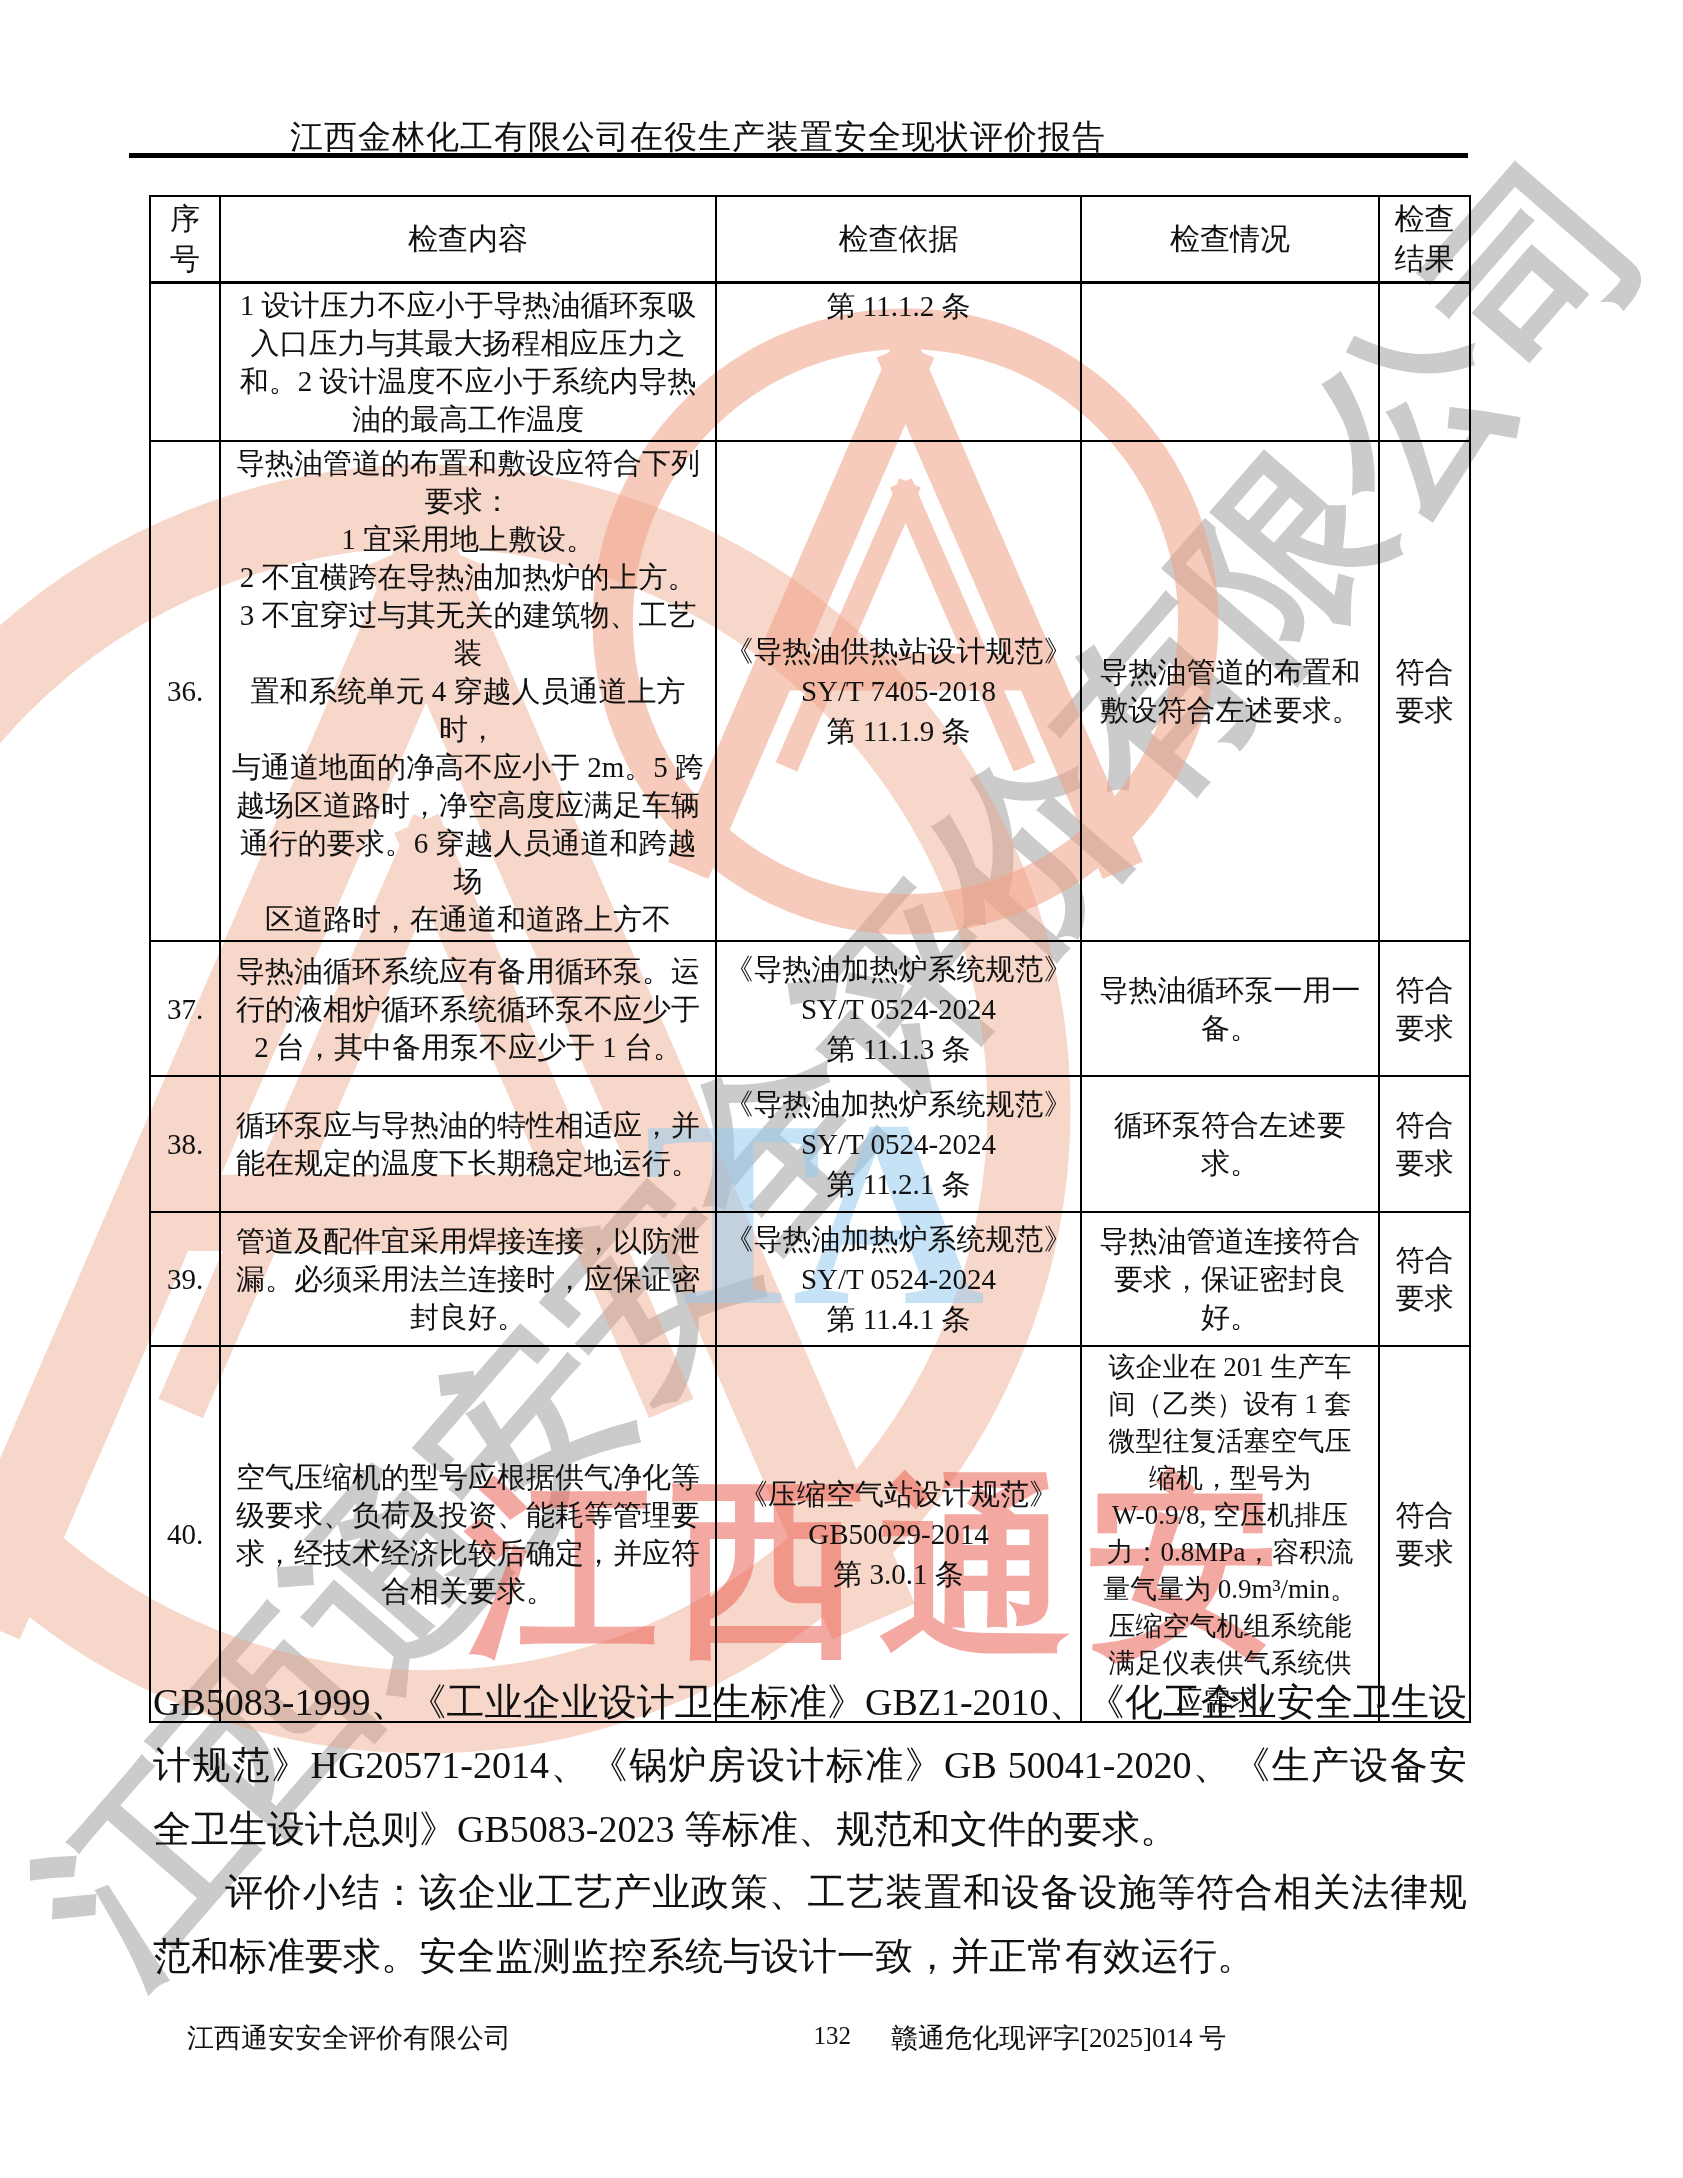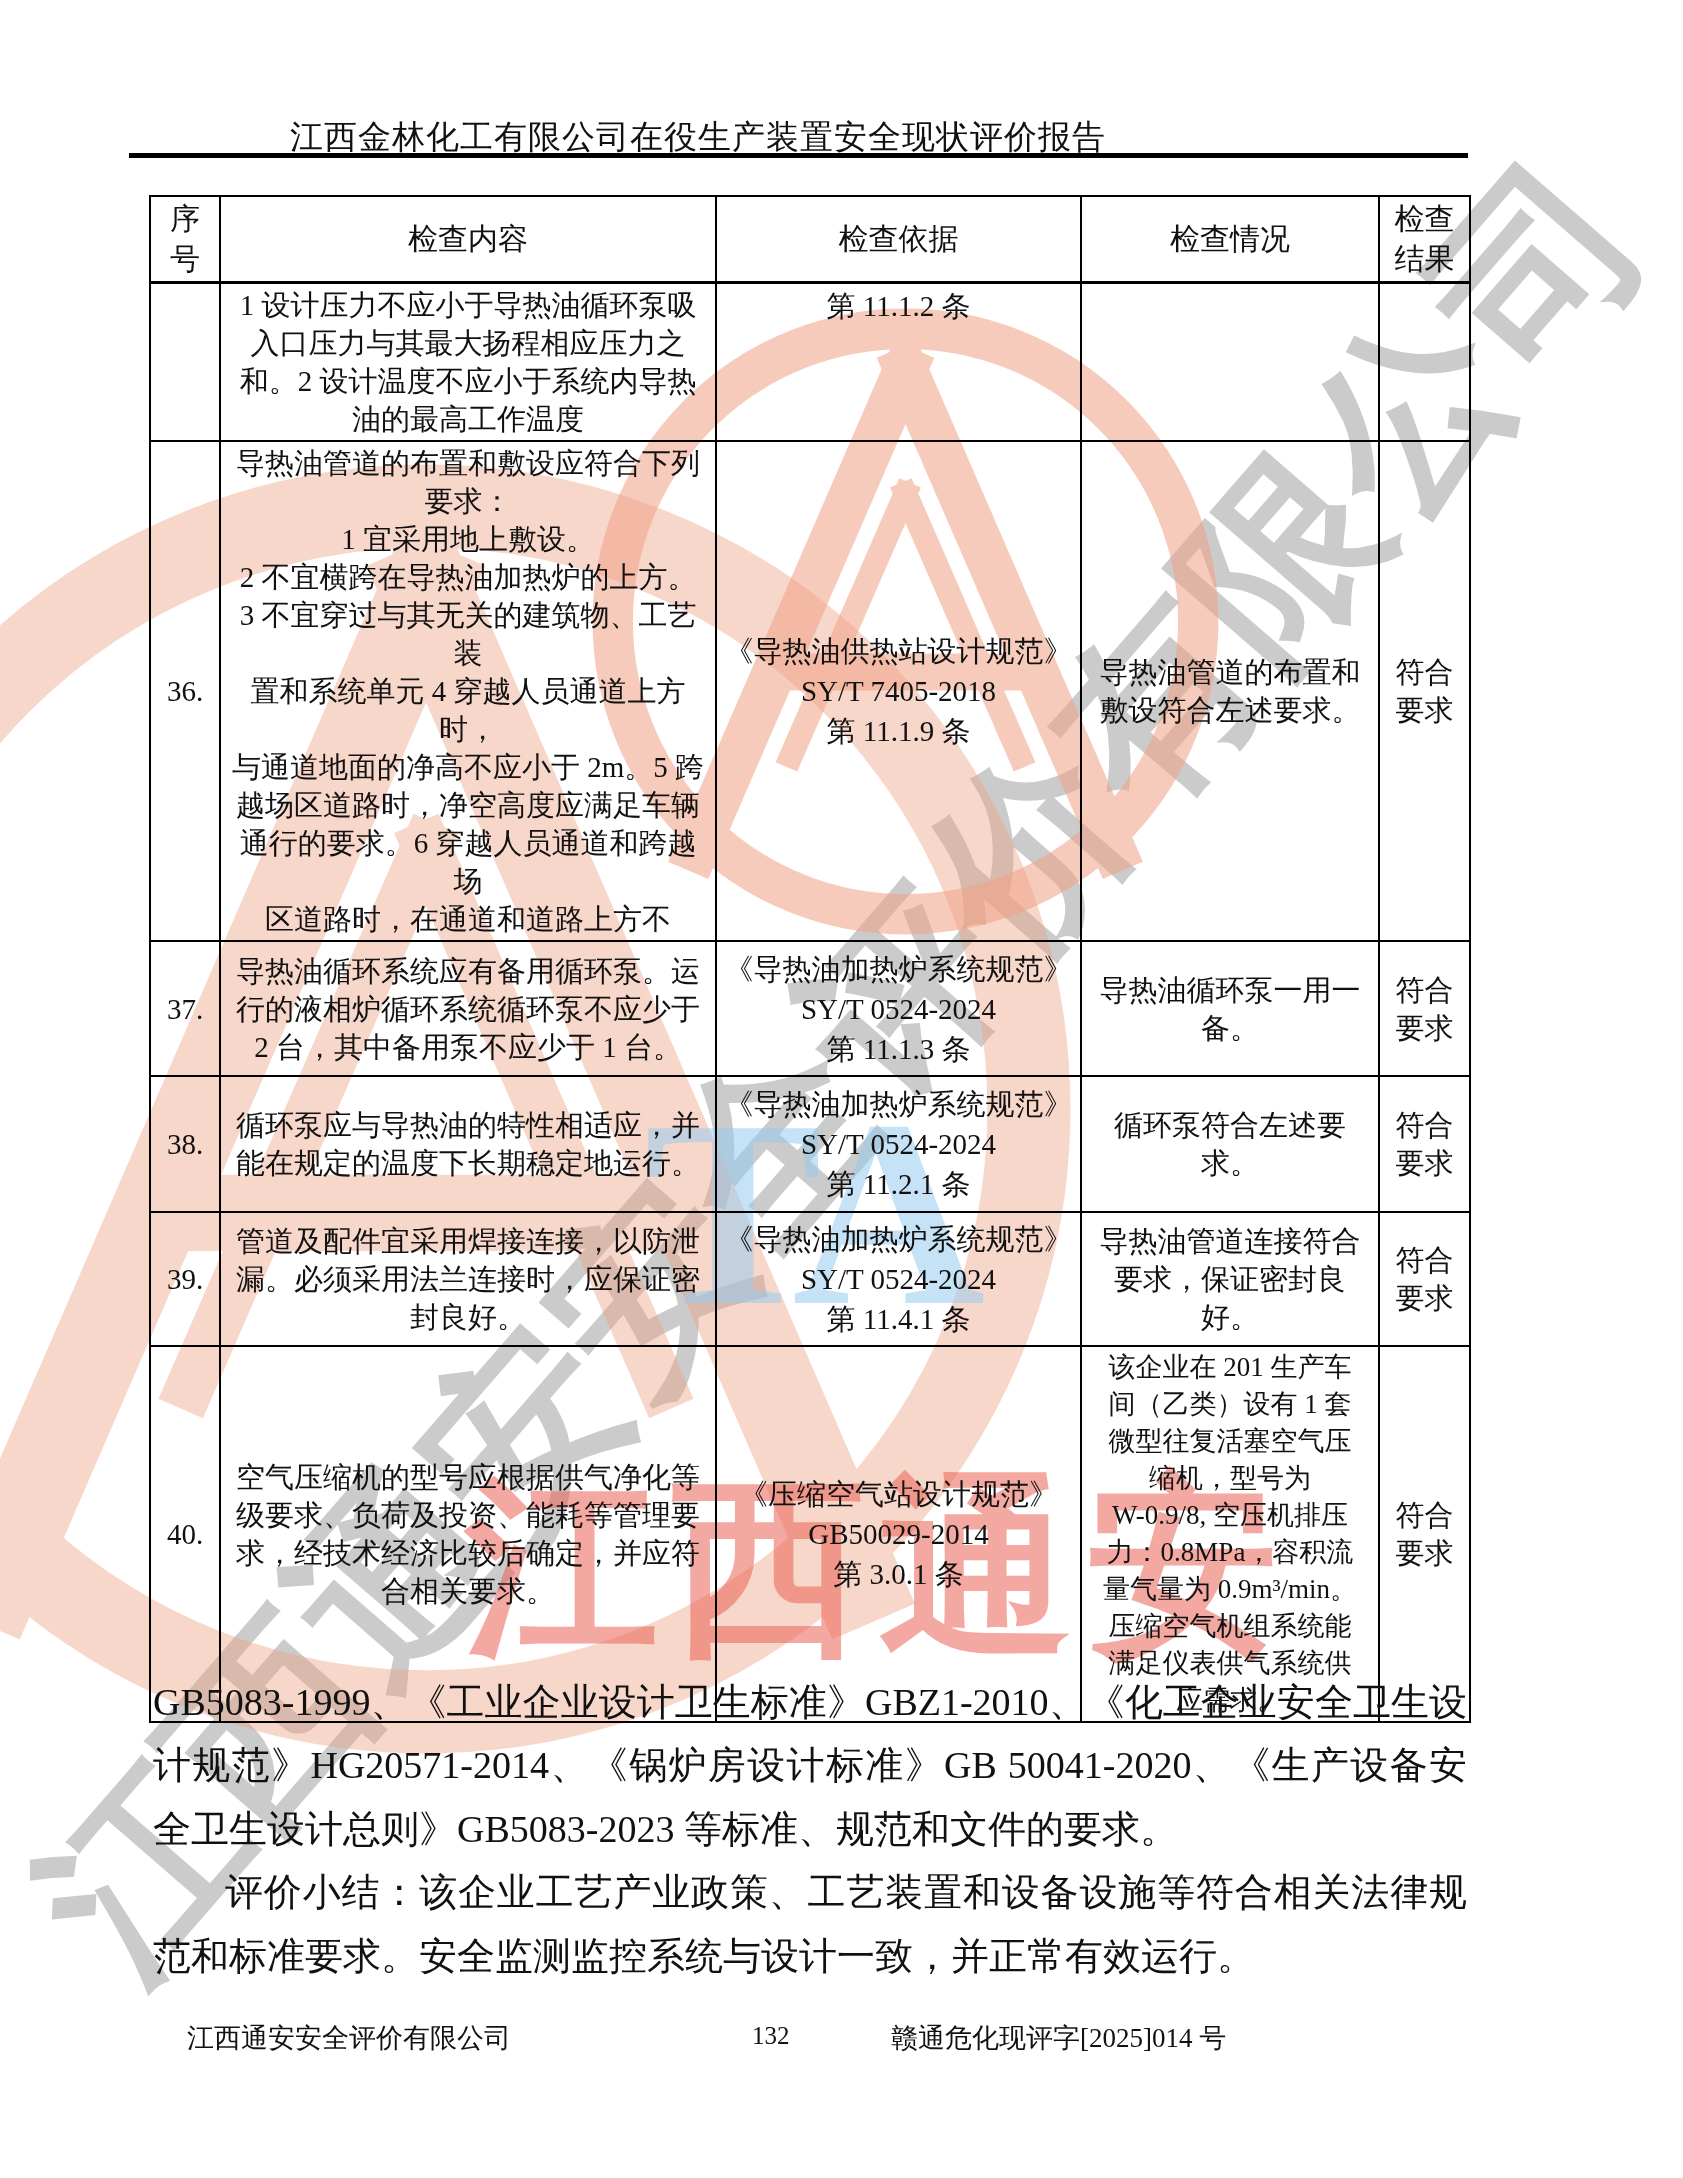--- a/index.html
+++ b/index.html
@@ -53,21 +53,21 @@
   table.check .situ-small{font-size:27px;line-height:37px;}
   table.check .c-content{padding:2px 8px;margin-left:28px;}
   
   .bodyline{
     position:absolute;left:153px;width:1314px;font-size:38px;white-space:nowrap;
   }
   .bodyline.just{white-space:normal;text-align:justify;text-align-last:justify;}
   .bodyline.ind{left:225px;width:1242px;}
   
   .footer-left{position:absolute;left:187px;top:2020px;font-size:27px;}
-  .footer-page{position:absolute;left:752px;top:2022px;width:99px;text-align:left;font-size:25px;}
+  .footer-page{position:absolute;left:752px;top:2022px;width:99px;text-align:right;font-size:25px;}
   .footer-right{position:absolute;left:891px;top:2020px;width:569px;text-align:left;font-size:27px;}
 </style>
 </head>
 <body>
 
 <div class="wm wm-gray">江西通安安全评价有限公司</div>
 
 <svg class="wm logo-giant" viewBox="0 0 200 200">
   <g stroke="#f0a285" fill="none" stroke-linecap="square">
     <circle cx="100" cy="100" r="87" stroke-width="12"></circle>

